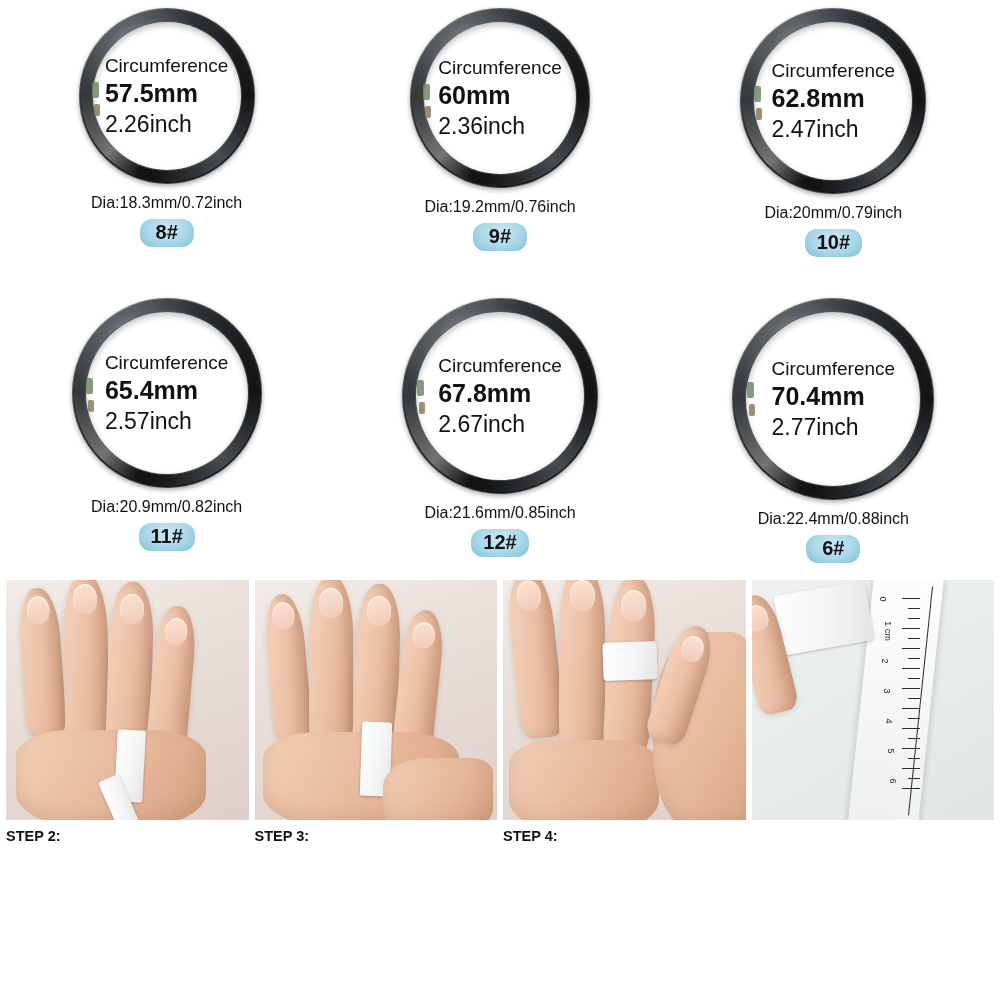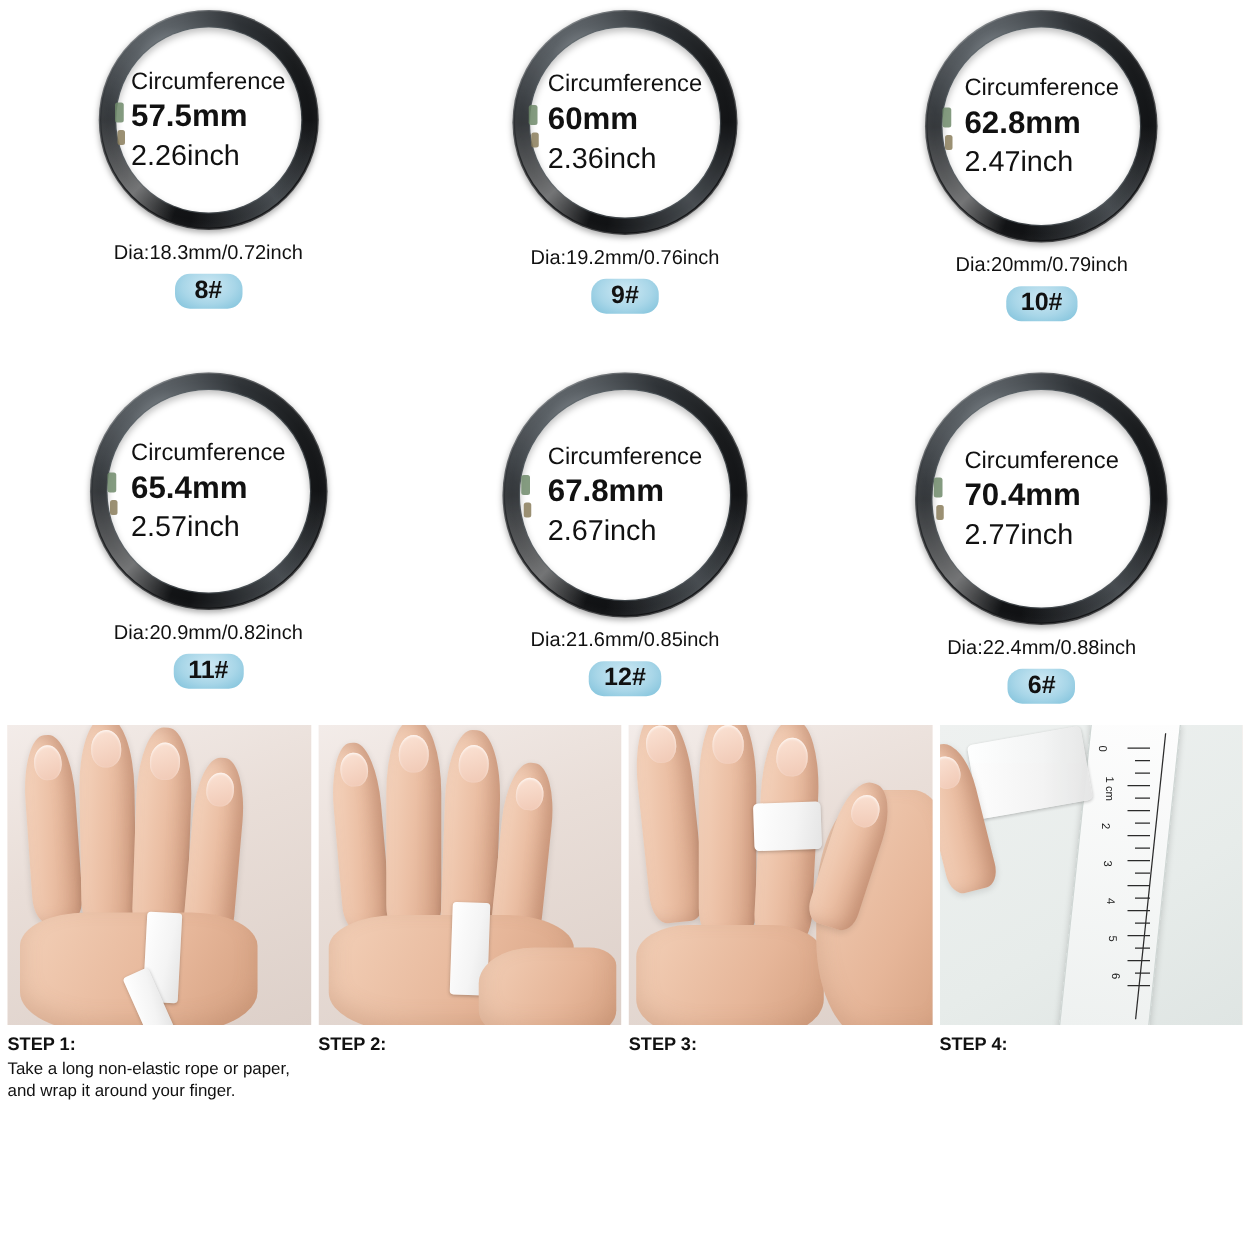--- a/index.html
+++ b/index.html
@@ -420,24 +420,20 @@
       <div class="strip" style="left:26px;top:8px;width:92px;height:60px;transform:rotate(-10deg);border-radius:4px;opacity:0.95;"></div>
       <div class="fg" style="left:-6px;top:14px;width:40px;height:120px;transform:rotate(-14deg);">
         <div class="nail" style="left:9px;top:10px;width:22px;height:26px;"></div>
       </div>
     </div>
 
   </div>
 
   <div class="steps-row">
     <div>
-      <div class="step-title">STEP 1:</div>
-      <div class="step-text">Take a long non-elastic rope or paper, and wrap it around your finger.</div>
-    </div>
-    <div>
       <div class="step-title">STEP 2:</div>
     </div>
     <div>
       <div class="step-title">STEP 3:</div>
     </div>
     <div>
       <div class="step-title">STEP 4:</div>
     </div>
   </div>
 

